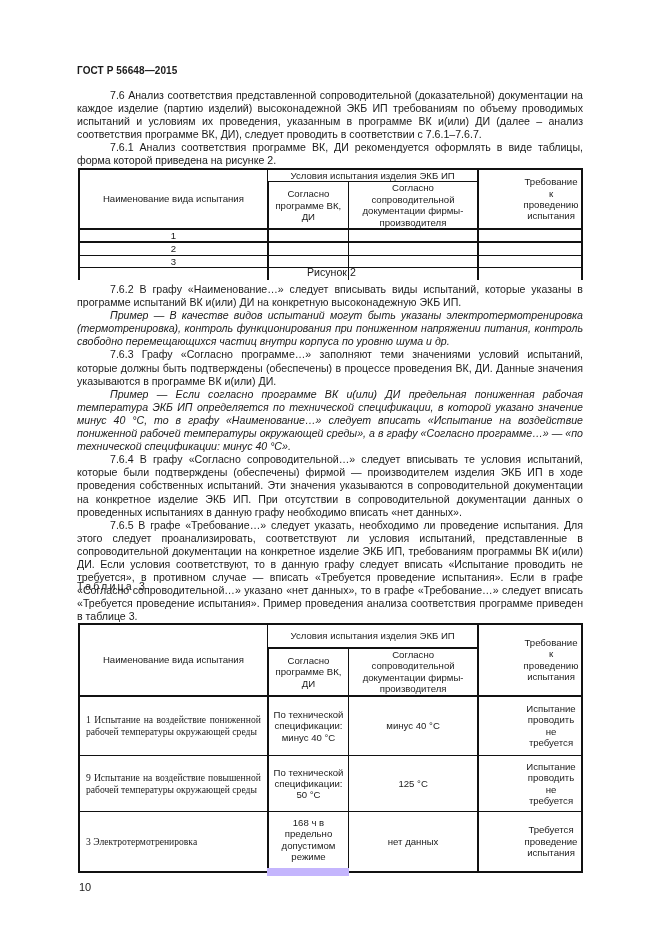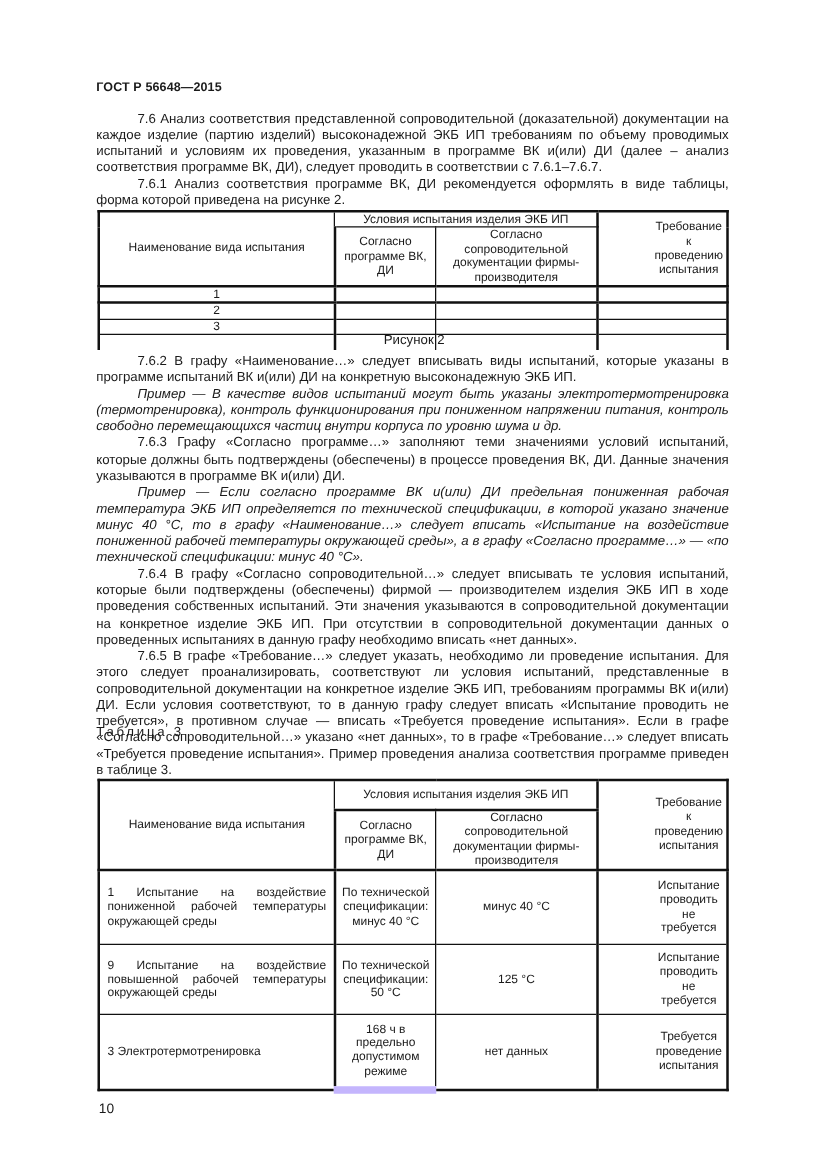--- a/index.html
+++ b/index.html
@@ -10,21 +10,21 @@
   .txt p { margin: 0; }
   .ind { text-indent: 33px; }
   .ex { font-weight: normal; font-style: italic; }
   .cap { position: absolute; font-size: 10.6px; }
   table { border-collapse: collapse; position: absolute; font-size: 9.6px; line-height: 11.4px; }
   td, th { font-weight: normal; text-align: center; vertical-align: middle; padding: 0 2px; border: 1px solid #111; }
   .thick-l { border-left: 2px solid #111; }
   .thick-r { border-right: 2px solid #111; padding-left: 44px; }
   .thick-t { border-top: 2px solid #111; }
   .thick-b { border-bottom: 2.5px solid #111; }
-  .left { text-align: justify; padding: 0 6px; }
+  .left { text-align: justify; padding: 0 6px; font-family: Liberation Serif, serif; }
   .pagenum { position: absolute; left: 79px; top: 865px; font-size: 11px; margin-top: 16px; }
 </style>
 </head>
 <body>
 
 <div class="hdr">ГОСТ Р 56648—2015</div>
 
 <div class="txt" style="top:89px;">
   <p class="ind">7.6 Анализ соответствия представленной сопроводительной (доказательной) документации на каждое изделие (партию изделий) высоконадежной ЭКБ ИП требованиям по объему проводимых испытаний и условиям их проведения, указанным в программе ВК и(или) ДИ (далее – анализ соответствия программе ВК, ДИ), следует проводить в соответствии с 7.6.1–7.6.7.</p>
   <p class="ind">7.6.1 Анализ соответствия программе ВК, ДИ рекомендуется оформлять в виде таблицы, форма которой приведена на рисунке 2.</p>
@@ -111,20 +111,20 @@
     <td class="thick-r" style="border-left:2px solid #111;">Испытание проводить не требуется</td>
   </tr>
   <tr style="height:56px;">
     <td class="thick-l left">9 Испытание на воздействие повышенной рабочей температуры окружающей среды</td>
     <td style="border-left:2px solid #111;">По технической спецификации: 50 °С</td>
     <td>125 °С</td>
     <td class="thick-r" style="border-left:2px solid #111;">Испытание проводить не требуется</td>
   </tr>
   <tr style="height:60px;">
     <td class="thick-l left" style="border-bottom:2px solid #111;">3 Электротермотренировка</td>
-    <td style="border-left:2px solid #111; border-bottom:6px solid #c4b5fd;">168 ч в предельно допустимом режиме</td>
+    <td style="border-left:2px solid #111; border-bottom:8px solid #c4b5fd;">168 ч в предельно допустимом режиме</td>
     <td style="border-bottom:2px solid #111;">нет данных</td>
     <td class="thick-r" style="border-left:2px solid #111; border-bottom:2px solid #111;">Требуется проведение испытания</td>
   </tr>
 </tbody>
   </table>
 
 <div class="pagenum">10</div>
 
 </body></html>

